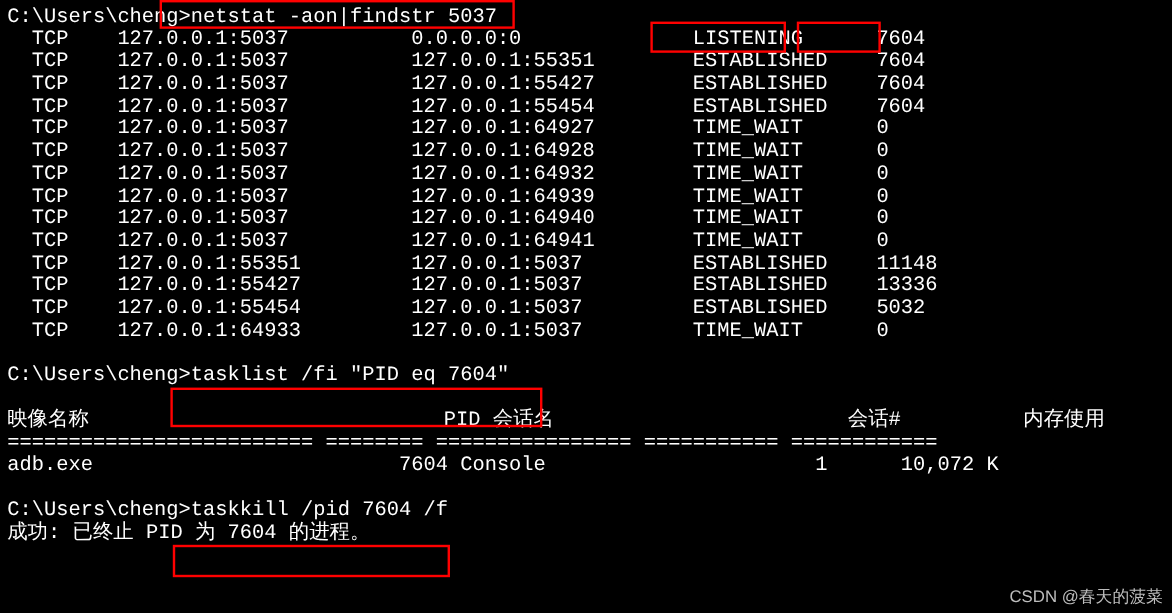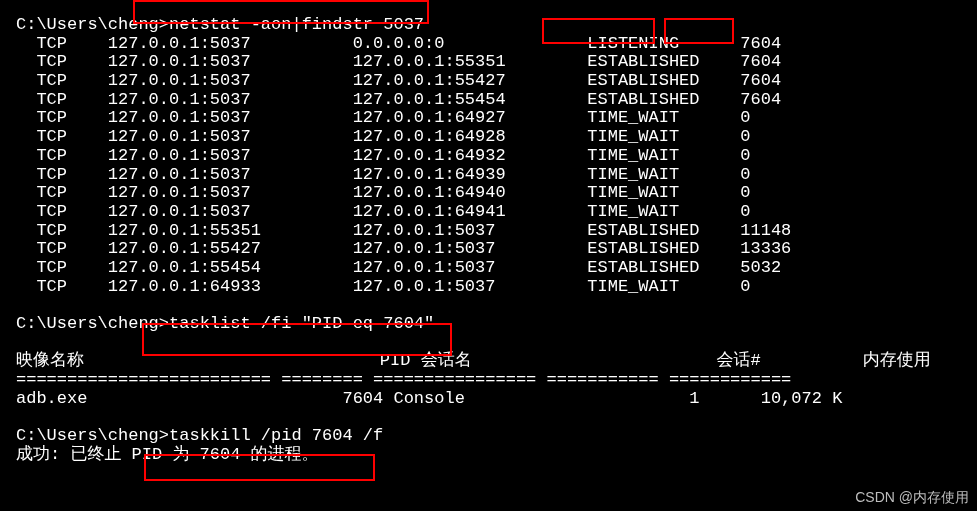--- a/index.html
+++ b/index.html
@@ -1,17 +1,17 @@
 <!DOCTYPE html>
 <html><head>
 <meta charset="utf-8">
 <style>
   html,body{margin:0;padding:0;background:#000;width:977px;height:511px;overflow:hidden}
   body{font-family:"NSimSun","SimSun","Courier New",monospace;font-size:17px;color:#fff;line-height:1.1;position:relative}
-  .term{white-space:pre;position:relative;padding:16px;letter-spacing:0}
+  .term{white-space:pre;position:relative;padding:6px;letter-spacing:0}
   .redbox{position:absolute;border:2px solid #f00;box-sizing:border-box}
   .wm{position:absolute;right:8px;bottom:6px;color:#bdbdbd;font-size:14px;font-family:Arial,"Microsoft YaHei",sans-serif}
 </style>
 </head>
 <body>
 
 <div class="term" id="term">C:\Users\cheng&gt;netstat -aon|findstr 5037
   TCP    127.0.0.1:5037          0.0.0.0:0              LISTENING      7604
   TCP    127.0.0.1:5037          127.0.0.1:55351        ESTABLISHED    7604
   TCP    127.0.0.1:5037          127.0.0.1:55427        ESTABLISHED    7604
@@ -36,13 +36,13 @@
 C:\Users\cheng&gt;taskkill /pid 7604 /f
 成功: 已终止 PID 为 7604 的进程。
 </div>
 
 <div class="redbox" style="left:133px;top:0px;width:296px;height:24px"></div>
 <div class="redbox" style="left:542px;top:18px;width:113px;height:26px"></div>
 <div class="redbox" style="left:664px;top:18px;width:70px;height:26px"></div>
 <div class="redbox" style="left:142px;top:323px;width:310px;height:33px"></div>
 <div class="redbox" style="left:144px;top:454px;width:231px;height:27px"></div>
 
-<div class="wm">CSDN @内存使用</div>
+<div class="wm">CSDN @春天的菠菜</div>
 
 </body></html>

